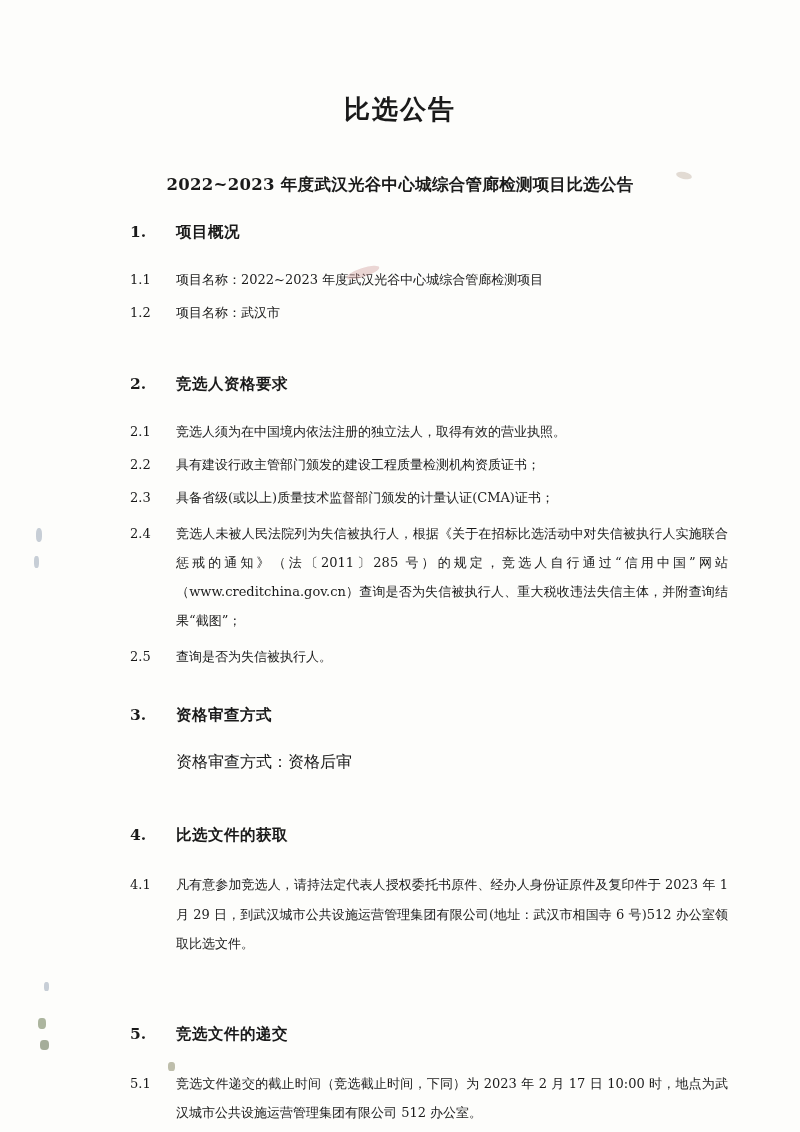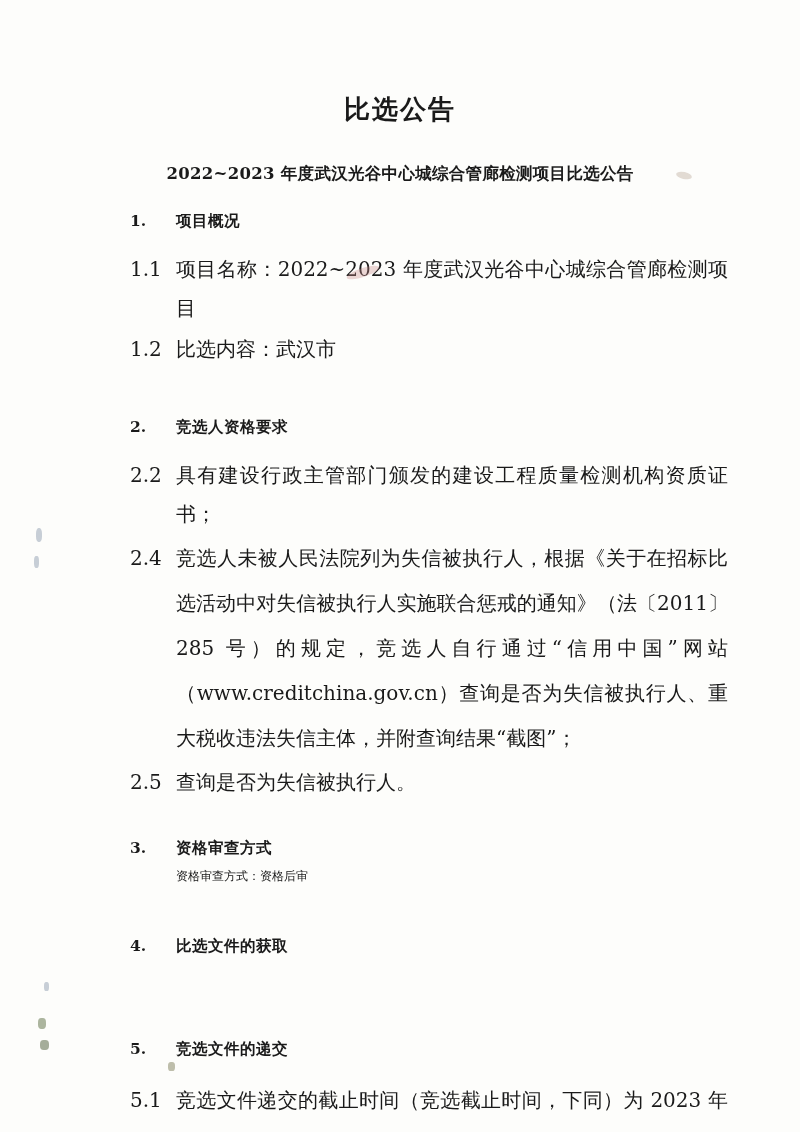--- a/index.html
+++ b/index.html
@@ -36,21 +36,21 @@
     font-weight: bold;
     letter-spacing: 2px;
     margin: 0;
     padding-top: 92px;
     font-family: "DejaVu Serif", "Liberation Serif", serif;
   }
   .doc-subtitle {
     text-align: center;
     font-size: 16.5px;
     font-weight: bold;
-    margin: 4px;
+    margin: 15px;
     padding-top: 32px;
     letter-spacing: 0.3px;
   }
   .content {
     padding: 0 72px 0 130px;
     margin-top: 26px;
   }
   .section-head {
     display: flex;
     align-items: baseline;
@@ -63,40 +63,40 @@
     width: 46px;
     flex: 0 0 46px;
   }
   .section-head .txt {
     letter-spacing: 0.5px;
     font-family: Liberation Serif, serif;
   }
   .item {
     display: flex;
     align-items: baseline;
-    font-size: 20px;
+    font-size: 13px;
     line-height: 1.95;
-    margin-top: 2px;
+    margin-top: 8px;
   }
   .item .num {
     width: 46px;
     flex: 0 0 46px;
   }
   .item .txt {
     flex: 1 1 auto;
     text-align: justify;
   }
   .gap-s { height: 14px; }
   .gap-m { height: 26px; }
   .gap-l { height: 44px; }
   .plain-indent {
-    font-size: 12px;
+    font-size: 16px;
     line-height: 1.95;
     padding-left: 46px;
-    margin-top: 6px;
+    margin-top: 20px;
   }
   .tall {
     line-height: 2.25;
   }
   .stamp-mark {
     position: absolute;
     width: 30px;
     height: 10px;
     border-radius: 50%;
     opacity: 0.35;
@@ -125,33 +125,41 @@
       <span class="num">1.</span>
       <span class="txt">项目概况</span>
     </div>
     <div class="gap-s"></div>
     <div class="item">
       <span class="num">1.1</span>
       <span class="txt">项目名称：2022~2023 年度武汉光谷中心城综合管廊检测项目</span>
     </div>
     <div class="item">
       <span class="num">1.2</span>
-      <span class="txt">比选内容：武汉市</span>
+      <span class="txt">项目名称：武汉市</span>
     </div>
 
     <div class="gap-m"></div>
 
     <div class="section-head">
       <span class="num">2.</span>
       <span class="txt">竞选人资格要求</span>
     </div>
     <div class="gap-s"></div>
     <div class="item">
+      <span class="num">2.1</span>
+      <span class="txt">竞选人须为在中国境内依法注册的独立法人，取得有效的营业执照。</span>
+    </div>
+    <div class="item">
       <span class="num">2.2</span>
       <span class="txt">具有建设行政主管部门颁发的建设工程质量检测机构资质证书；</span>
+    </div>
+    <div class="item">
+      <span class="num">2.3</span>
+      <span class="txt">具备省级(或以上)质量技术监督部门颁发的计量认证(CMA)证书；</span>
     </div>
     <div class="item tall">
       <span class="num">2.4</span>
       <span class="txt">竞选人未被人民法院列为失信被执行人，根据《关于在招标比选活动中对失信被执行人实施联合惩戒的通知》（法〔2011〕285 号）的规定，竞选人自行通过“信用中国”网站（www.creditchina.gov.cn）查询是否为失信被执行人、重大税收违法失信主体，并附查询结果“截图”；</span>
     </div>
     <div class="item">
       <span class="num">2.5</span>
       <span class="txt">查询是否为失信被执行人。</span>
     </div>
 
@@ -163,20 +171,24 @@
     </div>
     <div class="plain-indent">资格审查方式：资格后审</div>
 
     <div class="gap-m"></div>
 
     <div class="section-head">
       <span class="num">4.</span>
       <span class="txt">比选文件的获取</span>
     </div>
     <div class="gap-s"></div>
+    <div class="item tall">
+      <span class="num">4.1</span>
+      <span class="txt">凡有意参加竞选人，请持法定代表人授权委托书原件、经办人身份证原件及复印件于 2023 年 1 月 29 日，到武汉城市公共设施运营管理集团有限公司(地址：武汉市相国寺 6 号)512 办公室领取比选文件。</span>
+    </div>
 
     <div class="gap-l"></div>
 
     <div class="section-head">
       <span class="num">5.</span>
       <span class="txt">竞选文件的递交</span>
     </div>
     <div class="gap-s"></div>
     <div class="item tall">
       <span class="num">5.1</span>

